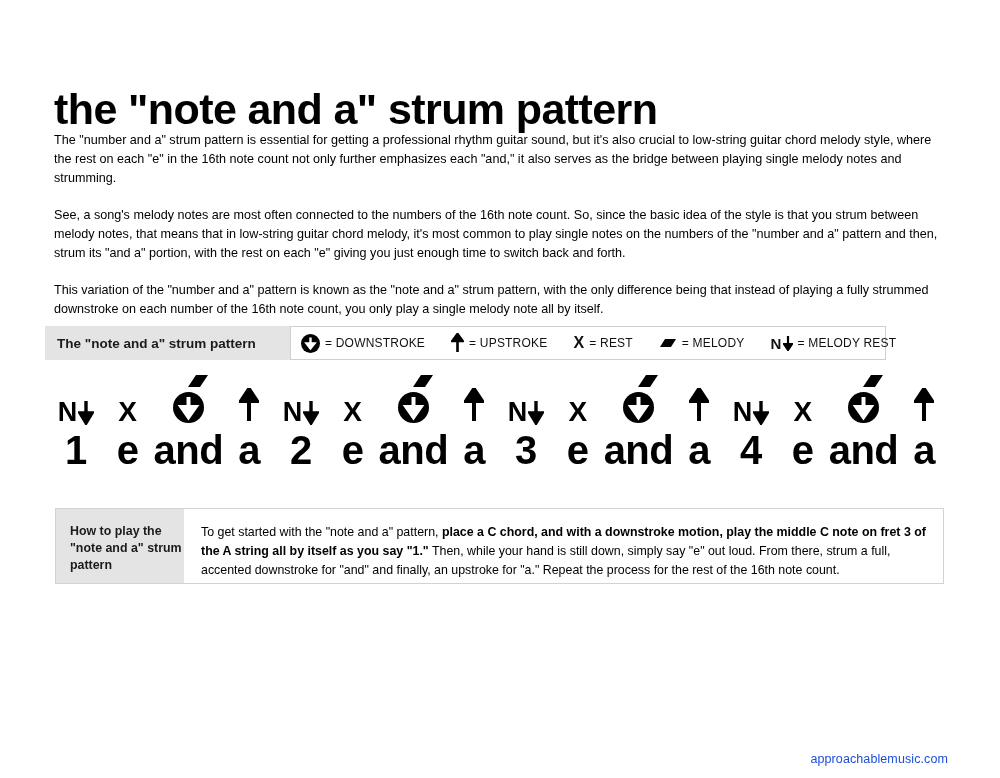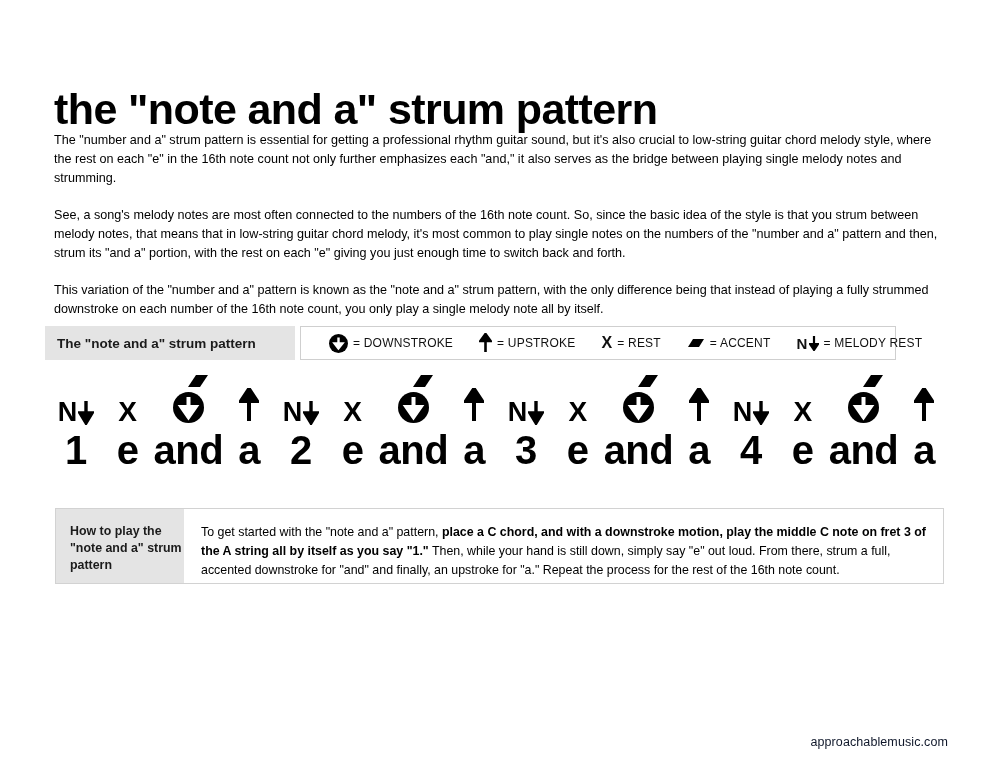--- a/index.html
+++ b/index.html
@@ -69,30 +69,30 @@
     display: flex;
     align-items: center;
     padding-left: 12px;
     box-sizing: border-box;
     font-size: 13.5px;
     font-weight: bold;
     color: #1b1b1b;
   }
   .legend-key {
     position: absolute;
-    left: 255px;
+    left: 245px;
     top: 0;
     width: 596px;
     height: 34px;
     border: 1px solid #cfcfcf;
     background: #ffffff;
     box-sizing: border-box;
     display: flex;
     align-items: center;
-    padding-left: 28px;
+    padding-left: 10px;
   }
   .legend-item {
     display: flex;
     align-items: center;
     margin-right: 26px;
     font-size: 12px;
     letter-spacing: 0.2px;
     color: #111111;
     white-space: nowrap;
   }
@@ -234,23 +234,23 @@
     font-size: 12.4px;
     line-height: 19px;
     color: #000000;
   }
   .howto-text b { font-weight: bold; }
 
   
   .footer {
     position: absolute;
     right: 52px;
-    top: 735px;
+    top: 752px;
     font-size: 12.5px;
-    color: #0f172a;
+    color: #1d4ed8;
     letter-spacing: 0.1px;
   }
 </style>
 </head>
 <body>
 
 <div class="page">
 
   <h1 class="title">the "note and a" strum pattern</h1>
 
@@ -290,21 +290,21 @@
         <span class="sym sym-x">X</span>
         <span class="lbl">= REST</span>
       </div>
 
       <div class="legend-item">
         <span class="sym sym-accent">
           <svg width="18" height="10" viewBox="0 0 18 10">
             <path d="M1 9 L12 9 L17 1 L6 1 Z" fill="#000"></path>
           </svg>
         </span>
-        <span class="lbl">= ACCENT</span>
+        <span class="lbl">= MELODY</span>
       </div>
 
       <div class="legend-item">
         <span class="sym sym-note">
           <span>N</span>
           <svg width="10" height="15" viewBox="0 0 10 15" style="margin-left:1px;">
             <path d="M5 0 L5 9 M5 14 L1 8 L9 8 Z" fill="#000" stroke="#000" stroke-width="2.2"></path>
           </svg>
         </span>
         <span class="lbl">= MELODY REST</span>

